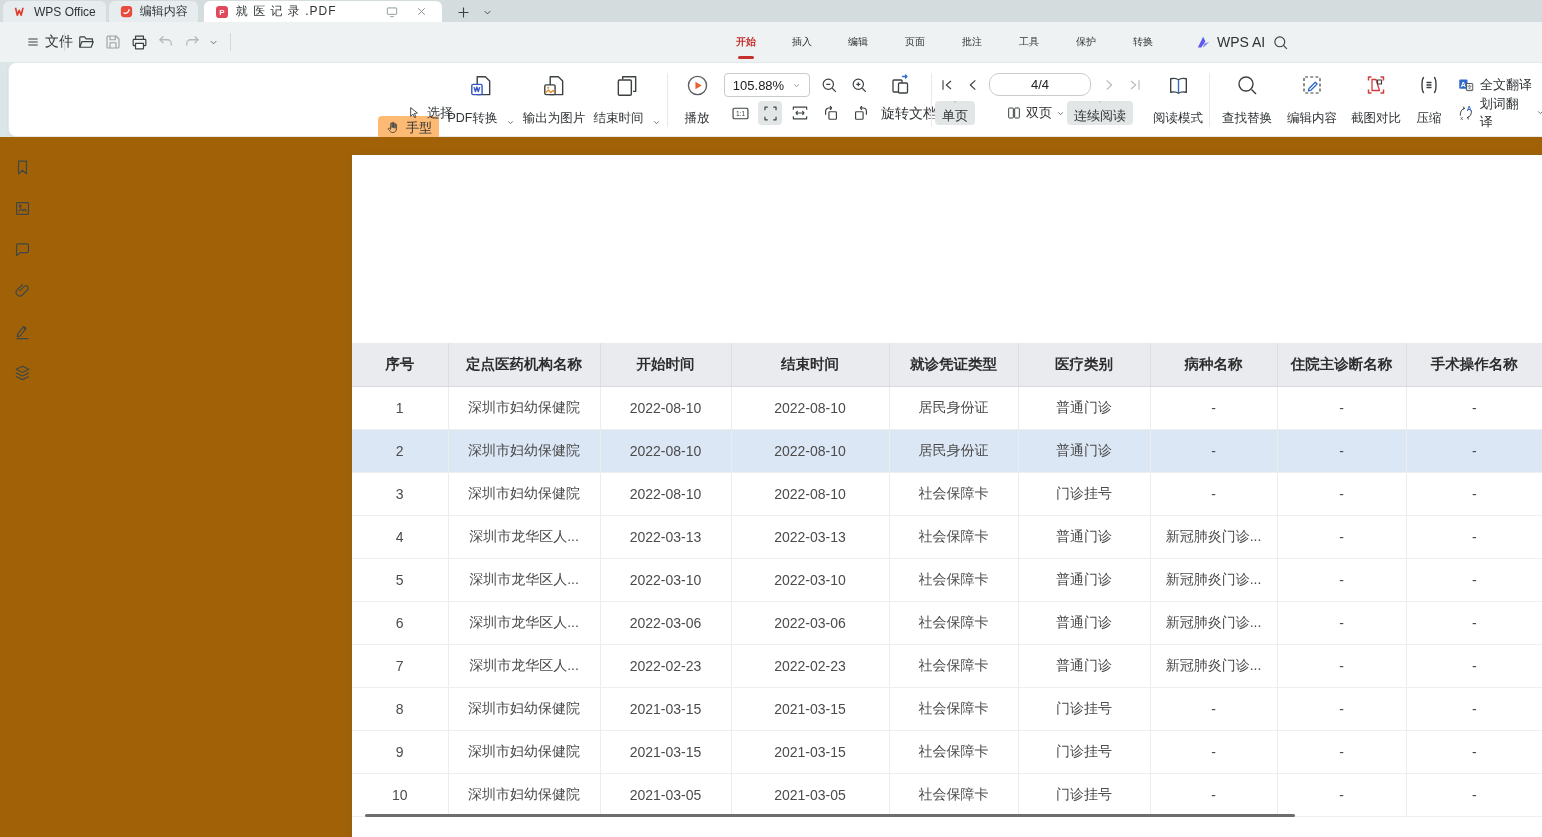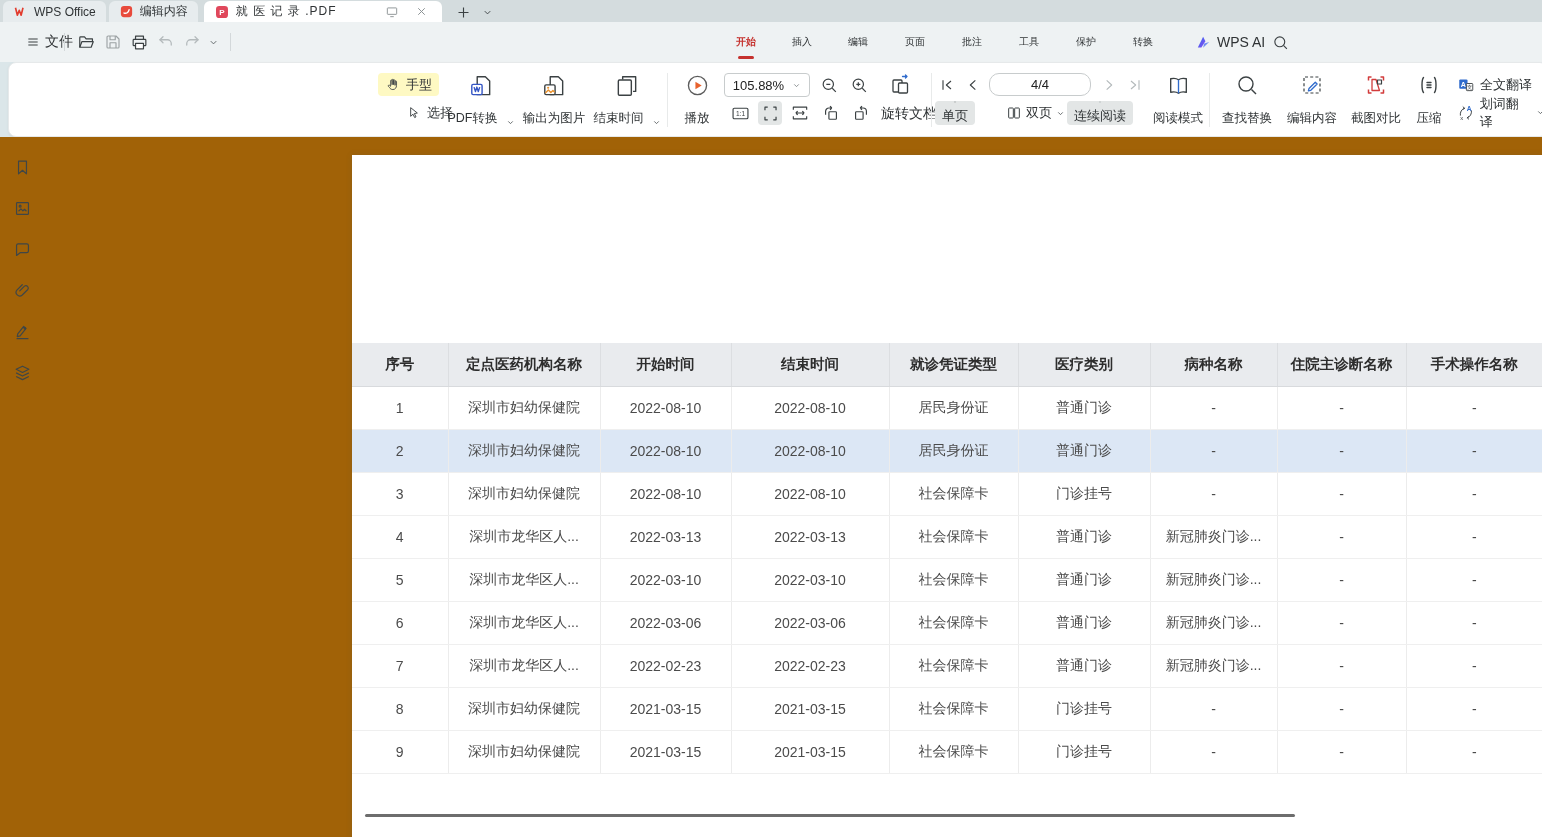--- a/index.html
+++ b/index.html
@@ -20,21 +20,21 @@
   .mb-item { position:absolute; top:0; height:40px; display:flex; align-items:center; gap:5px; font-size:14px; color:#2f3335; }
   .vdiv { position:absolute; top:11px; width:1px; height:18px; background:#d3d8da; }
   .menu-link { position:absolute; top:0; height:40px; display:flex; align-items:center; font-size:10px; color:#2f3335; }
   .menu-link.active { color:#c5322e; font-weight:700; }
   .menu-link.active::after { content:""; position:absolute; left:2px; right:2px; bottom:3px; height:3px; background:#c5322e; border-radius:2px; }
 
   
   #ribbon { position:absolute; left:8px; top:62px; width:1540px; height:75px; background:#fff; border-radius:8px; border:1px solid #e6e9ea; box-shadow:0 1px 3px rgba(0,0,0,.05); }
   .rb { position:absolute; }
   .tool-sm { display:flex; align-items:center; gap:5px; font-size:13px; color:#2f3335; height:23px; padding:0 7px; border-radius:4px; }
-  .tool-sm.selected { background:#fef9c3; }
+  .tool-sm.selected { background:#fdba74;margin-top:43px; }
   .tool-col { position:absolute; top:8px; height:58px; display:flex; flex-direction:column; align-items:center; justify-content:space-between; padding:2px 2px; font-size:12.5px; color:#2f3335; }
   .tool-col .cap { display:flex; align-items:flex-end; gap:8px; white-space:nowrap; }
   .icbtn { width:24px; height:24px; display:flex; align-items:center; justify-content:center; border-radius:4px; }
   .icbtn.selected { background:#e3e6e6; }
   .rbdiv { position:absolute; top:10px; width:1px; height:54px; background:#e8eaea; }
   .combo { position:absolute; display:flex; align-items:center; justify-content:center; gap:8px; border:1px solid #c8cccd; border-radius:4px; background:#fff; font-size:13px; color:#222; }
   .pill { border-radius:10px; }
   .smbtn { position:absolute; top:38px; height:24px; display:flex; align-items:center; gap:4px; font-size:13px; color:#2f3335; padding:0 7px; border-radius:4px; white-space:nowrap; }
   .smbtn.selected { background:#e3e6e6;flex-direction:column; }
   .lblonly { font-size:14px; color:#2f3335; white-space:nowrap; }
@@ -609,17 +609,28 @@
             <td>深圳市妇幼保健院</td>
             <td>2021-03-15</td>
             <td>2021-03-15</td>
             <td>社会保障卡</td>
             <td>门诊挂号</td>
             <td>-</td>
             <td>-</td>
             <td>-</td>
           </tr>
 
+          <tr>
+            <td>10</td>
+            <td>深圳市妇幼保健院</td>
+            <td>2021-03-05</td>
+            <td>2021-03-05</td>
+            <td>社会保障卡</td>
+            <td>门诊挂号</td>
+            <td>-</td>
+            <td>-</td>
+            <td>-</td>
+          </tr>
         </tbody>
     </table>
     <div id="hscroll"></div>
   </div>
 </div>
 
 </body></html>

